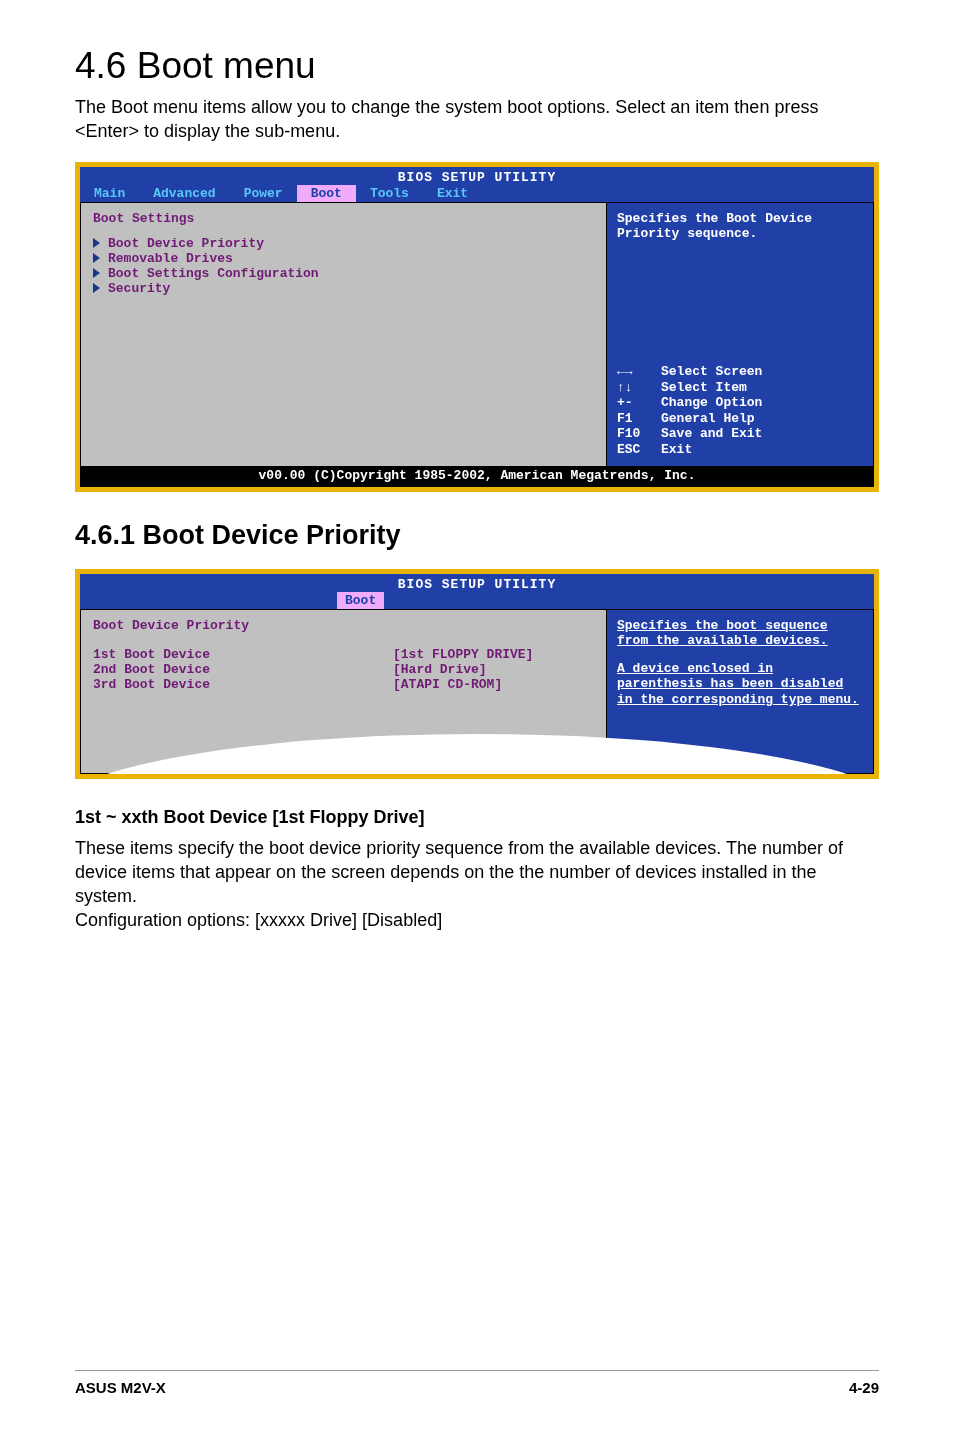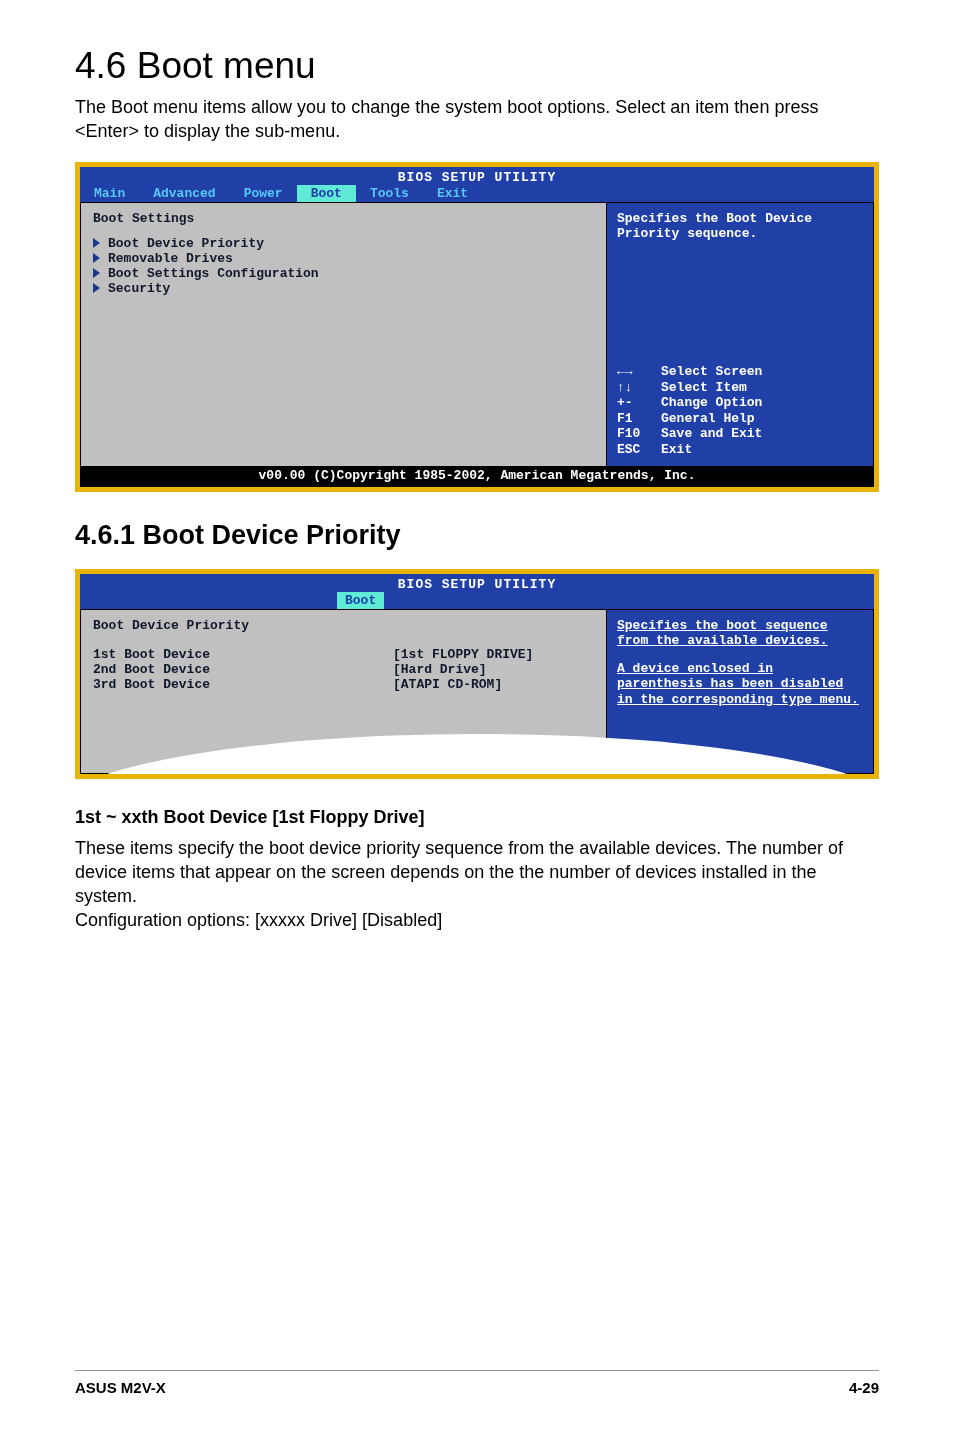--- a/index.html
+++ b/index.html
@@ -52,35 +52,35 @@
     display: flex;
     font-family: "Courier New", monospace;
     font-weight: bold;
     font-size: 13px;
   }
   .bios-tab {
     color: #58c8f8;
     padding: 1px 14px;
   }
   .bios-tab.active {
-    background: #5eead4;
+    background: #f0abfc;
     color: #2040a8;
   }
   .bios-body {
     display: flex;
   }
   .bios-left {
     background: #c0c0c0;
     flex: 1;
     min-height: 265px;
     padding: 8px 12px;
     font-family: "Courier New", monospace;
     font-weight: bold;
     font-size: 13px;
-    color: #0f172a;
+    color: #701a75;
     border: 1px solid #000;
     border-right: none;
     position: relative;
   }
   .bios-left-short {
     min-height: 165px;
   }
   .opt-list {
     margin-top: 10px;
   }

